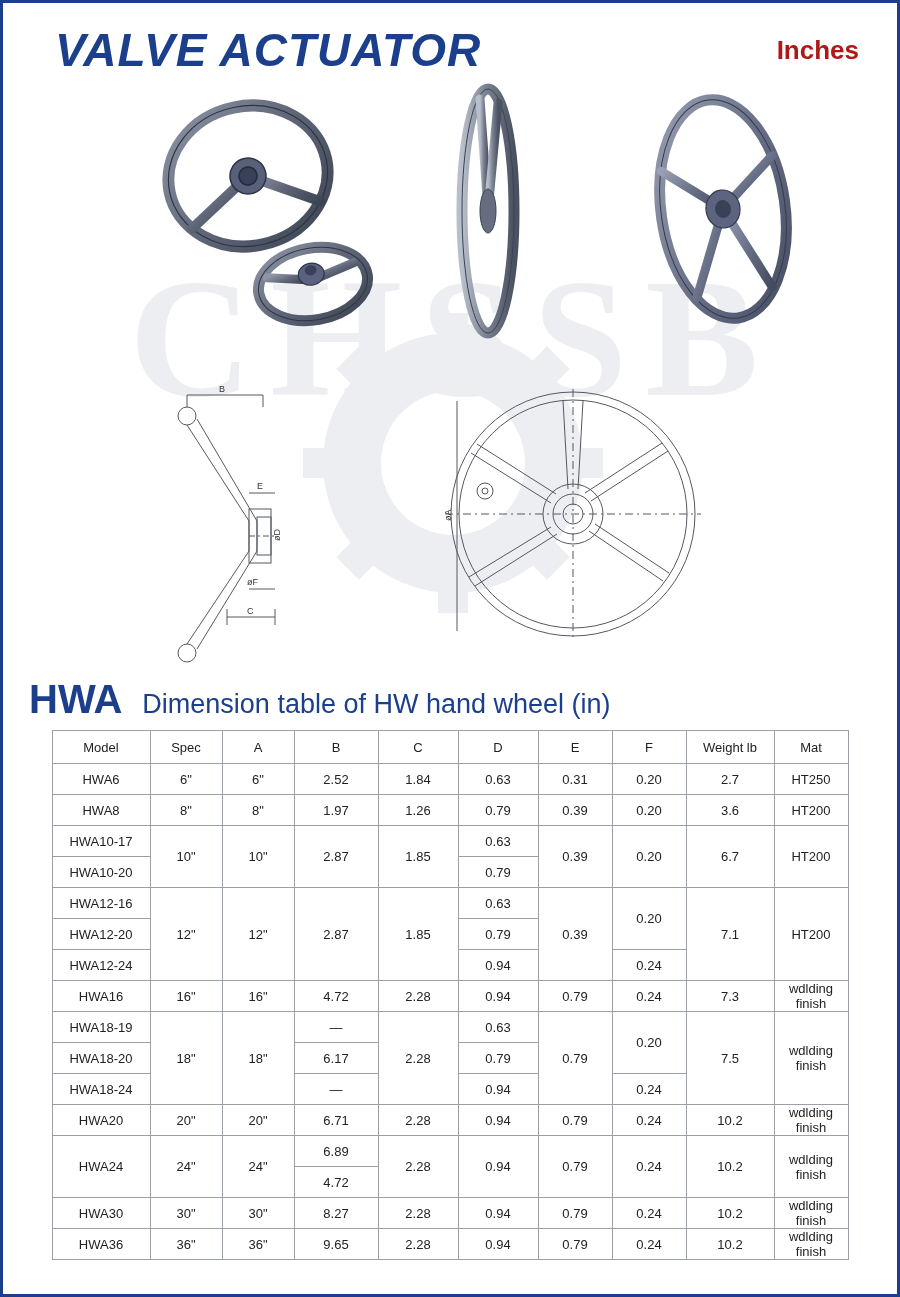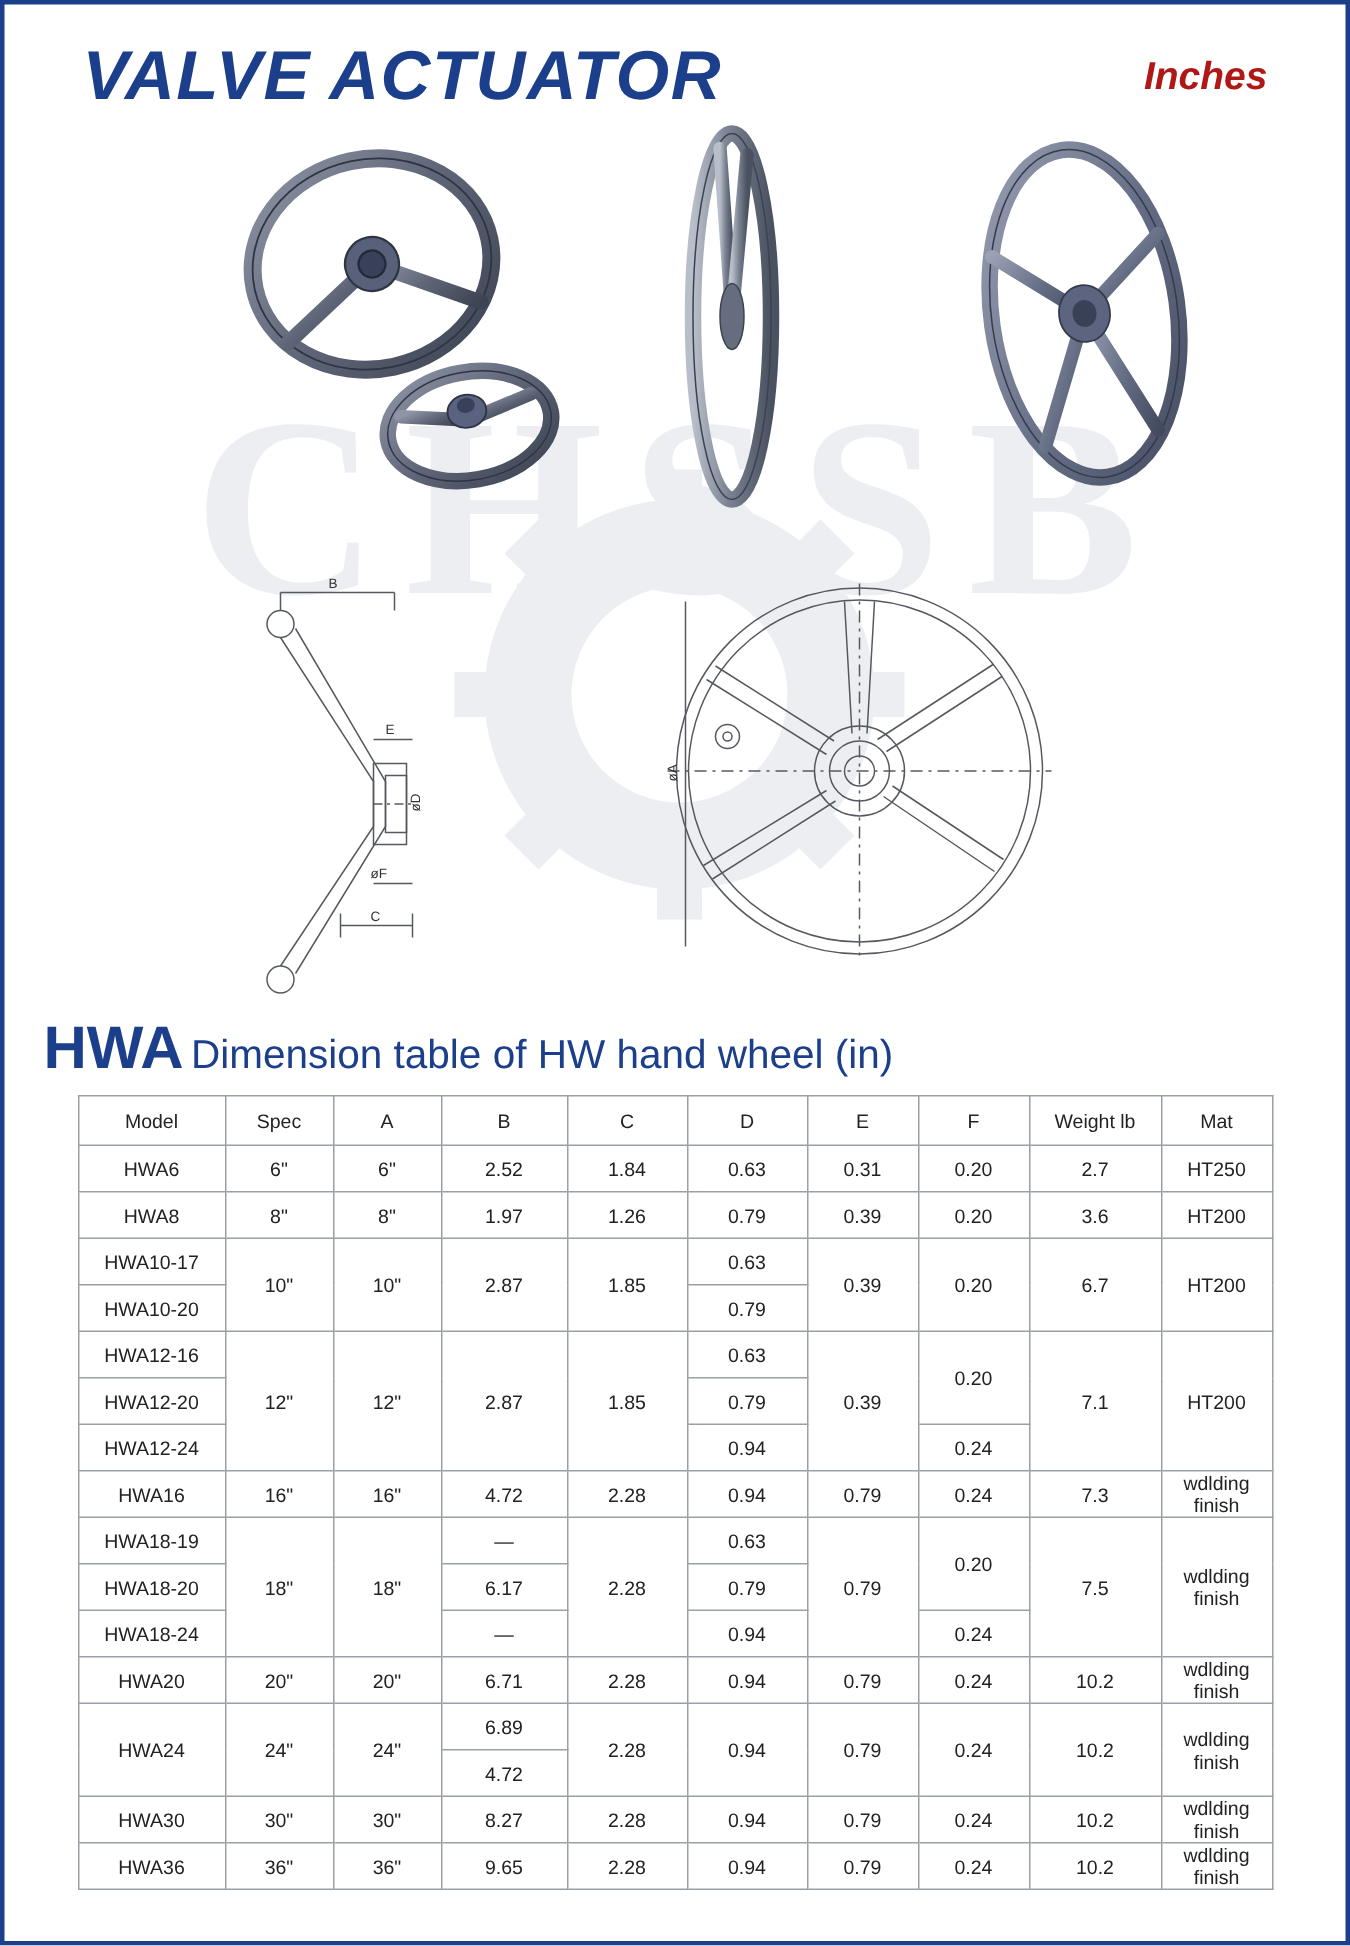--- a/index.html
+++ b/index.html
@@ -57,25 +57,24 @@
     top: 20px;
     font-size: 46px;
     font-weight: bold;
     font-style: italic;
     color: #1b3f8b;
     letter-spacing: 1px;
     font-family: "Liberation Sans", sans-serif;
   }
   .title-units {
     position: absolute;
-    right: 52px;
+    right: 38px;
     top: 32px;
     font-size: 26px;
     font-weight: bold;
-    font-style: italic;
     color: #b01818;
   }
   
   .photos {
     position: relative;
     z-index: 2;
     height: 290px;
   }
   .photo {
     position: absolute;
@@ -86,21 +85,21 @@
     z-index: 2;
     height: 300px;
   }
   
   .table-title {
     position: relative;
     z-index: 2;
     margin: 6px 0 8px 26px;
     display: flex;
     align-items: baseline;
-    gap: 5px;
+    gap: 20px;
   }
   .table-title .code {
     font-size: 40px;
     font-weight: bold;
     color: #1b3f8b;
   }
   .table-title .desc {
     font-size: 27px;
     color: #1b3f8b;
   }

